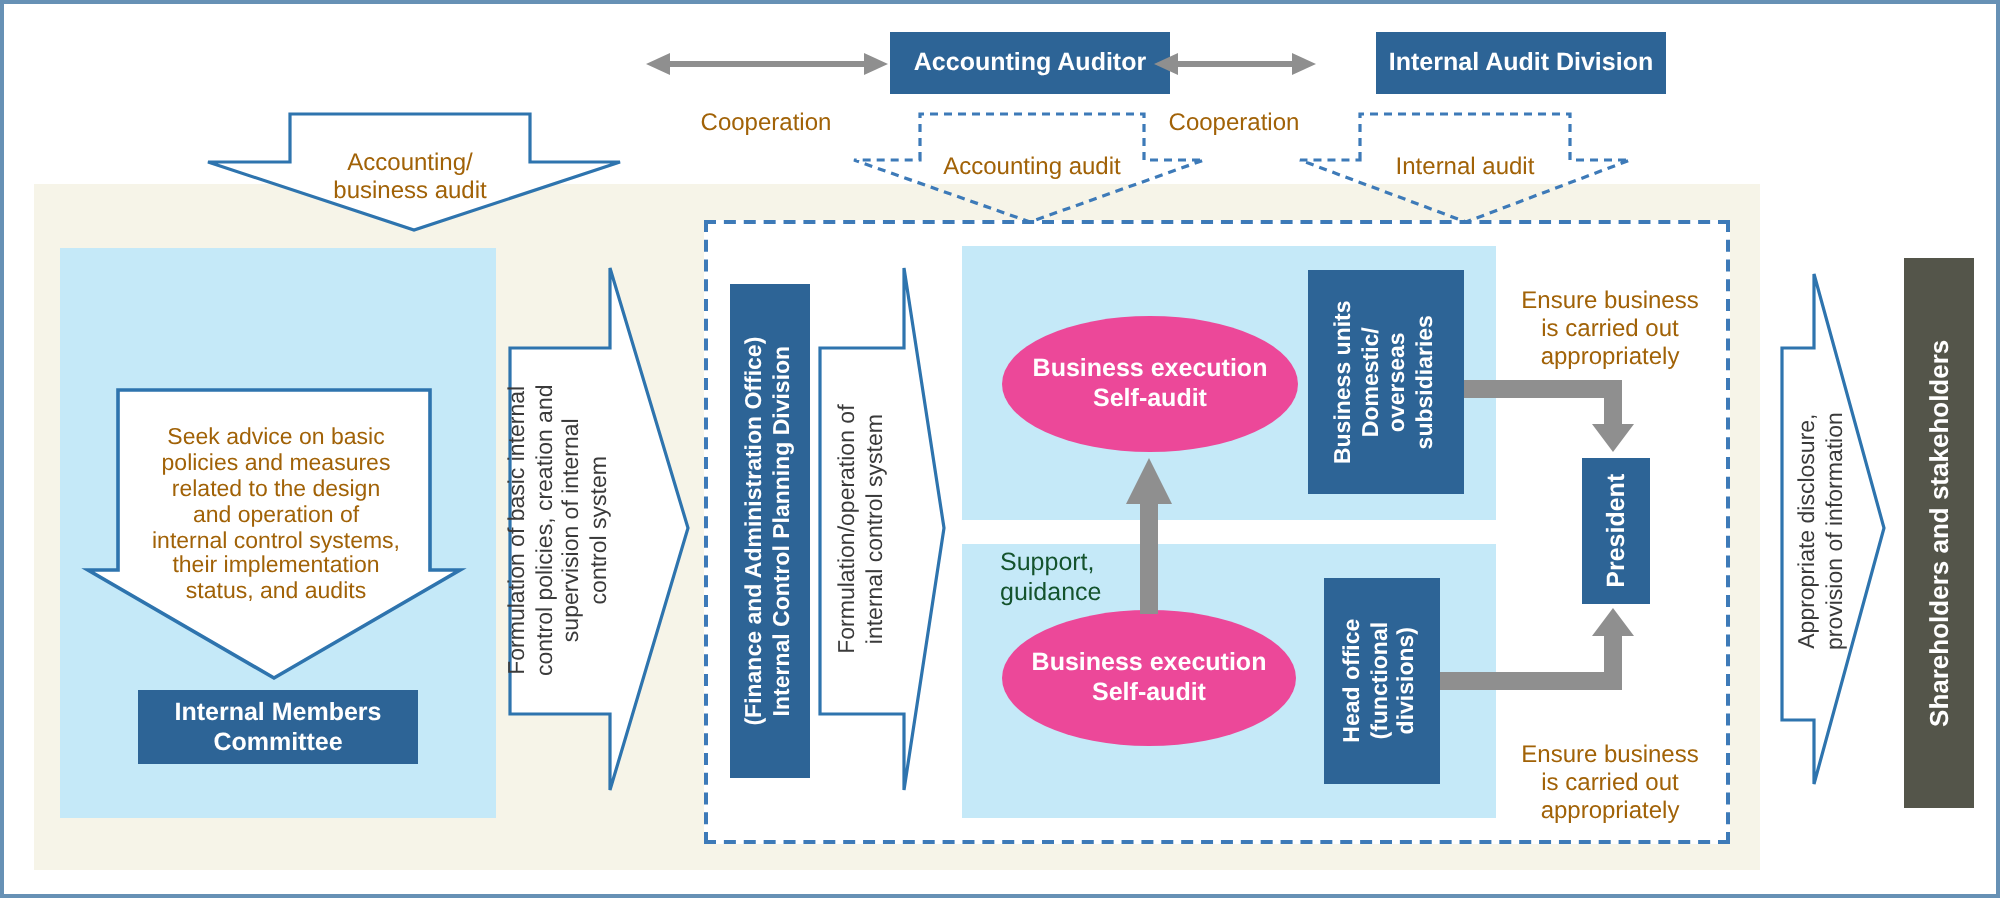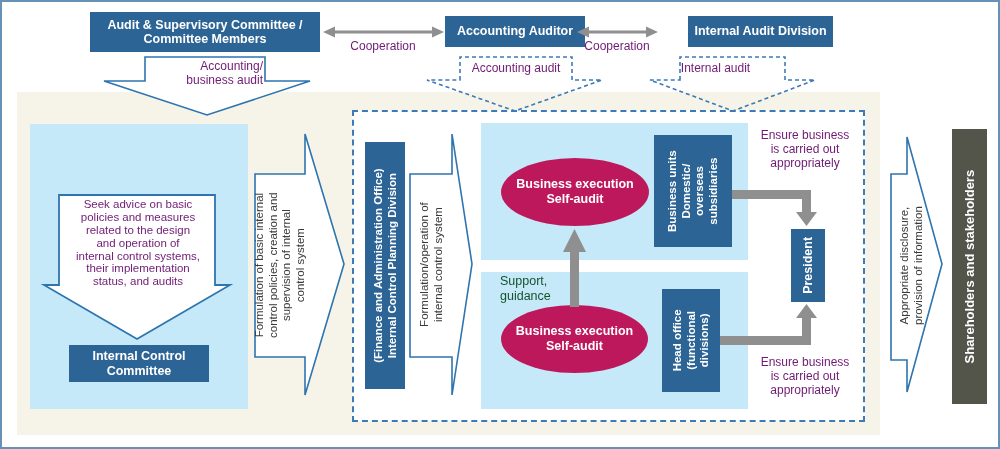--- a/index.html
+++ b/index.html
@@ -1,63 +1,61 @@
 <!DOCTYPE html>
 <html><head>
 <meta charset="utf-8">
 <style>
   html,body{margin:0;padding:0;background:#fff;font-family:"Liberation Sans","DejaVu Sans",sans-serif;}
   #canvas{position:relative;width:1000px;height:449px;box-sizing:border-box;border:2px solid #6791b5;background:#fff;overflow:hidden;}
   .abs{position:absolute;}
   .z0{z-index:0}.z1{z-index:1}.z2{z-index:2}.z3{z-index:3}.z4{z-index:4}.z5{z-index:5}
   .box{background:#2d6496;color:#fff;font-weight:bold;display:flex;align-items:center;justify-content:center;
        text-align:center;white-space:pre-line;line-height:1.15;}
-  .ellipse{background:#be185d;border-radius:50%;color:#fff;font-weight:bold;display:flex;align-items:center;
+  .ellipse{background:#ec4899;border-radius:50%;color:#fff;font-weight:bold;display:flex;align-items:center;
        justify-content:center;text-align:center;white-space:pre-line;line-height:1.2;font-size:12.5px;}
   .panel{background:#c5e9f8;}
   .beige{background:#f6f4e8;}
   .graybox{background:#54554a;}
-  .lbl{white-space:pre-line;text-align:center;color:#701a75;line-height:1.18;}
+  .lbl{white-space:pre-line;text-align:center;color:#a16207;line-height:1.18;margin-top:15px;}
   .vflex{display:flex;align-items:center;justify-content:center;overflow:visible;}
   .vtext{flex:none;width:max-content;transform:rotate(-90deg);white-space:pre-line;text-align:center;line-height:1.18;}
   .dashedbox{background:#ffffff;border:2px dashed #3d7ab8;box-sizing:border-box;}
   svg{display:block;}
 </style>
 </head>
 <body>
 
 <div id="canvas">
 
   <div class="abs beige z0" style="left:15px;top:90px;width:863px;height:343px;"></div>
   <div class="abs dashedbox z1" style="left:350px;top:108px;width:513px;height:312px;"></div>
   <div class="abs panel z2" style="left:28px;top:122px;width:218px;height:285px;"></div>
   <div class="abs panel z2" style="left:479px;top:121px;width:267px;height:137px;"></div>
   <div class="abs panel z2" style="left:479px;top:270px;width:267px;height:137px;"></div>
 
-  <div class="abs box z3" style="left:88px;top:10px;width:230px;height:40px;font-size:12.5px;">Audit &amp; Supervisory Committee /
-Committee Members</div>
   <div class="abs box z3" style="left:443px;top:14px;width:140px;height:31px;font-size:12.5px;">Accounting Auditor</div>
   <div class="abs box z3" style="left:658px;top:14px;width:145px;height:31px;font-size:12.5px;margin-left:28px;">Internal Audit Division</div>
 
   <div class="abs lbl z5" style="left:341px;top:37px;width:80px;font-size:12px;">Cooperation</div>
   <div class="abs lbl z5" style="left:575px;top:37px;width:80px;font-size:12px;">Cooperation</div>
 
-  <div class="abs lbl z5" style="left:145px;top:57px;width:116px;font-size:12px;text-align:right;">Accounting/
+  <div class="abs lbl z5" style="left:145px;top:57px;width:116px;font-size:12px;">Accounting/
 business audit</div>
   <div class="abs lbl z5" style="left:459px;top:59px;width:110px;font-size:12px;text-align:center;">Accounting audit</div>
-  <div class="abs lbl z5" style="left:662px;top:59px;width:103px;font-size:12px;">Internal audit</div>
+  <div class="abs lbl z5" style="left:679px;top:59px;width:103px;font-size:12px;">Internal audit</div>
 
   <div class="abs lbl z5" style="left:57px;top:196px;width:158px;font-size:11.5px;line-height:1.12;">Seek advice on basic
 policies and measures
 related to the design
 and operation of
 internal control systems,
 their implementation
 status, and audits</div>
-  <div class="abs box z3" style="left:67px;top:343px;width:140px;height:37px;font-size:12.5px;">Internal Control
+  <div class="abs box z3" style="left:67px;top:343px;width:140px;height:37px;font-size:12.5px;">Internal Members
 Committee</div>
 
   <div class="abs vflex z5" style="left:253px;top:172px;width:50px;height:183px;">
     <div class="vtext" style="font-size:11.5px;color:#3a3a3a;">Formulation of basic internal
 control policies, creation and
 supervision of internal
 control system</div>
   </div>
 
   <div class="abs box vflex z3" style="left:363px;top:140px;width:40px;height:247px;">

